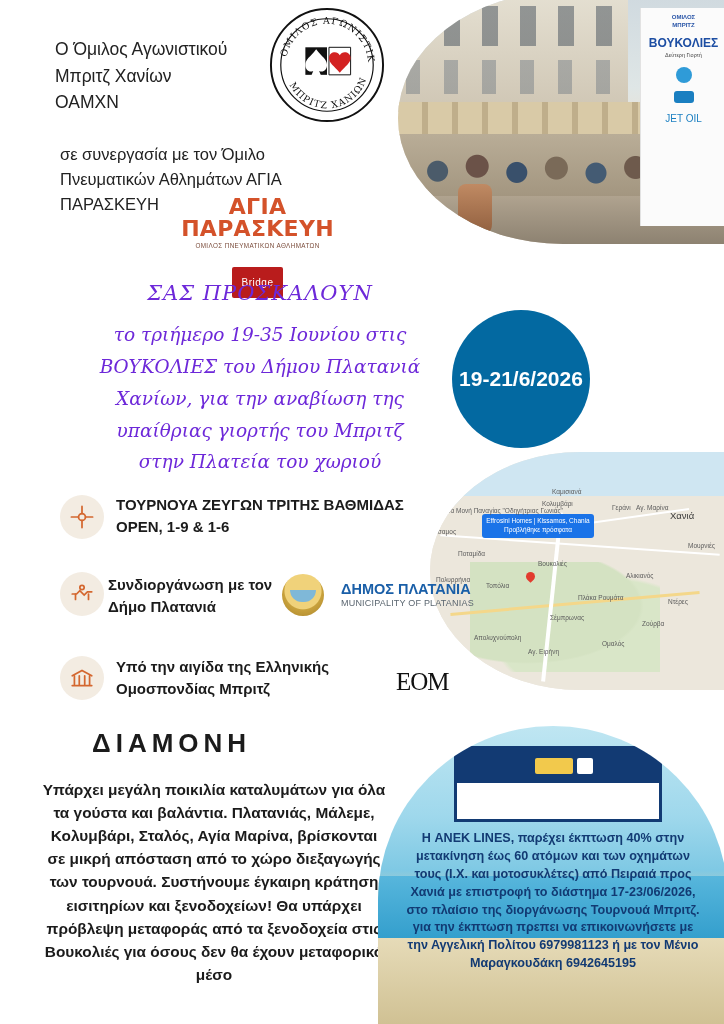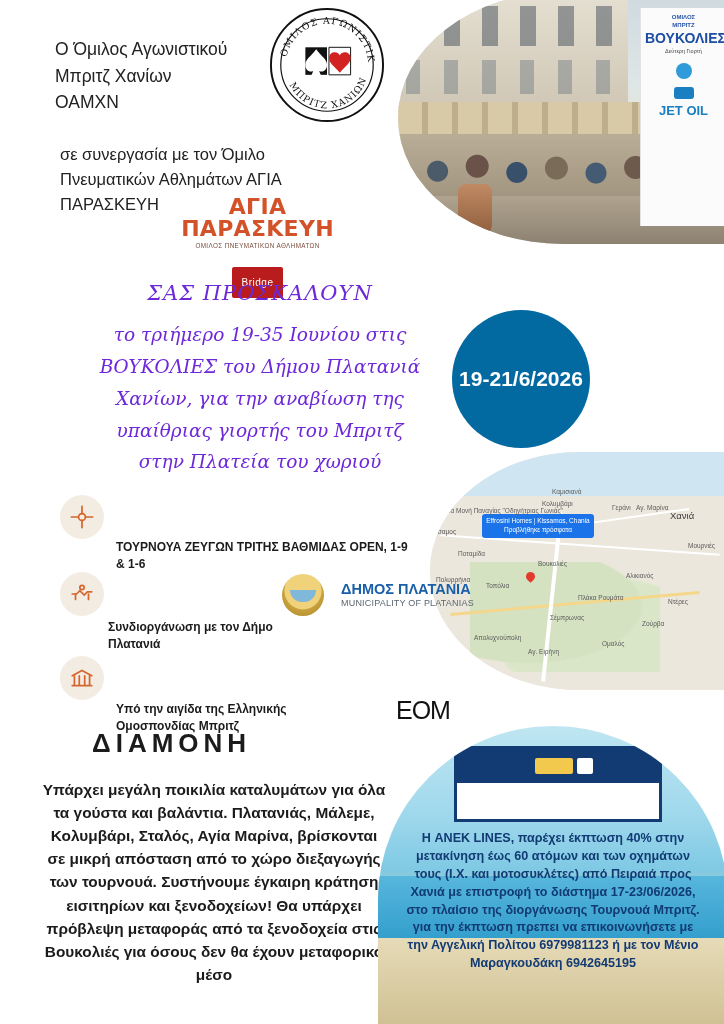--- a/index.html
+++ b/index.html
@@ -131,25 +131,25 @@
   }
   .photo-top .banner {
     position: absolute; right: 2px; top: 16px; width: 86px; height: 218px;
     background: #fbfbfb;
     border-left: 1px solid #e2e2e2;
     padding: 6px 4px;
     box-sizing: border-box;
     text-align: center;
   }
   .photo-top .banner .b1 { font-size: 6px; color: #2a56a8; font-weight: bold; line-height: 1.25; }
-  .photo-top .banner .b2 { font-size: 14px; color: #1d4ea3; font-weight: bold; margin-top: 1px; }
+  .photo-top .banner .b2 { font-size: 12px; color: #1d4ea3; font-weight: bold; margin-top: 7px; }
   .photo-top .banner .b3 { font-size: 5.5px; color: #444; margin-top: 2px; }
   .photo-top .banner .dot { width: 16px; height: 16px; border-radius: 50%; background: #2f9bd8; margin: 9px auto 0; }
   .photo-top .banner .dot2 { width: 20px; height: 12px; border-radius: 3px; background: #1a7fc1; margin: 8px auto 0; }
-  .photo-top .banner .jet { font-size: 13px; color: #1a7fc1; font-weight: bold; margin-top: 4px; }
+  .photo-top .banner .jet { font-size: 10px; color: #1a7fc1; font-weight: normal; margin-top: 10px; }
 
   
   .invite {
     position: absolute;
     left: 95px;
     top: 275px;
     width: 330px;
     text-align: center;
     font-family: "DejaVu Serif", serif;
     font-style: italic;
@@ -244,25 +244,24 @@
   .bullet {
     position: absolute;
     width: 44px; height: 44px;
     border-radius: 50%;
     background: #f3ece2;
     display: flex; align-items: center; justify-content: center;
   }
   .bullet svg { width: 26px; height: 26px; }
   .bullet-text {
     position: absolute;
-    font-size: 12px;
+    font-size: 15px;
     font-weight: bold;
     line-height: 1.45;
     color: #1b1b1b;
-    margin-top: 45px;
   }
 
   .row1-b { left: 60px; top: 495px; }
   .row1-t { left: 116px; top: 494px; width: 300px; }
   .row2-b { left: 60px; top: 572px; }
   .row2-t { left: 108px; top: 574px; width: 180px; }
   .row3-b { left: 60px; top: 656px; }
   .row3-t { left: 116px; top: 656px; width: 250px; }
 
   .platanias-logo {
@@ -291,25 +290,24 @@
   .platanias-logo .pl-txt .pl1 {
     font-size: 14.5px; font-weight: bold; color: #1a5fa8; line-height: 1.1;
   }
   .platanias-logo .pl-txt .pl2 {
     font-size: 9px; color: #5b6670; letter-spacing: .2px;
   }
   .eom-logo {
     position: absolute;
     left: 396px;
     top: 668px;
-    font-family: Liberation Sans, sans-serif;
+    font-family: Liberation Serif, serif;
     font-size: 25px;
     color: #111;
     letter-spacing: -1px;
-    margin-top: 28px;
   }
 
   
   .diamoni-title {
     position: absolute;
     left: 92px;
     top: 728px;
     font-size: 26px;
     font-weight: bold;
     letter-spacing: 5px;

